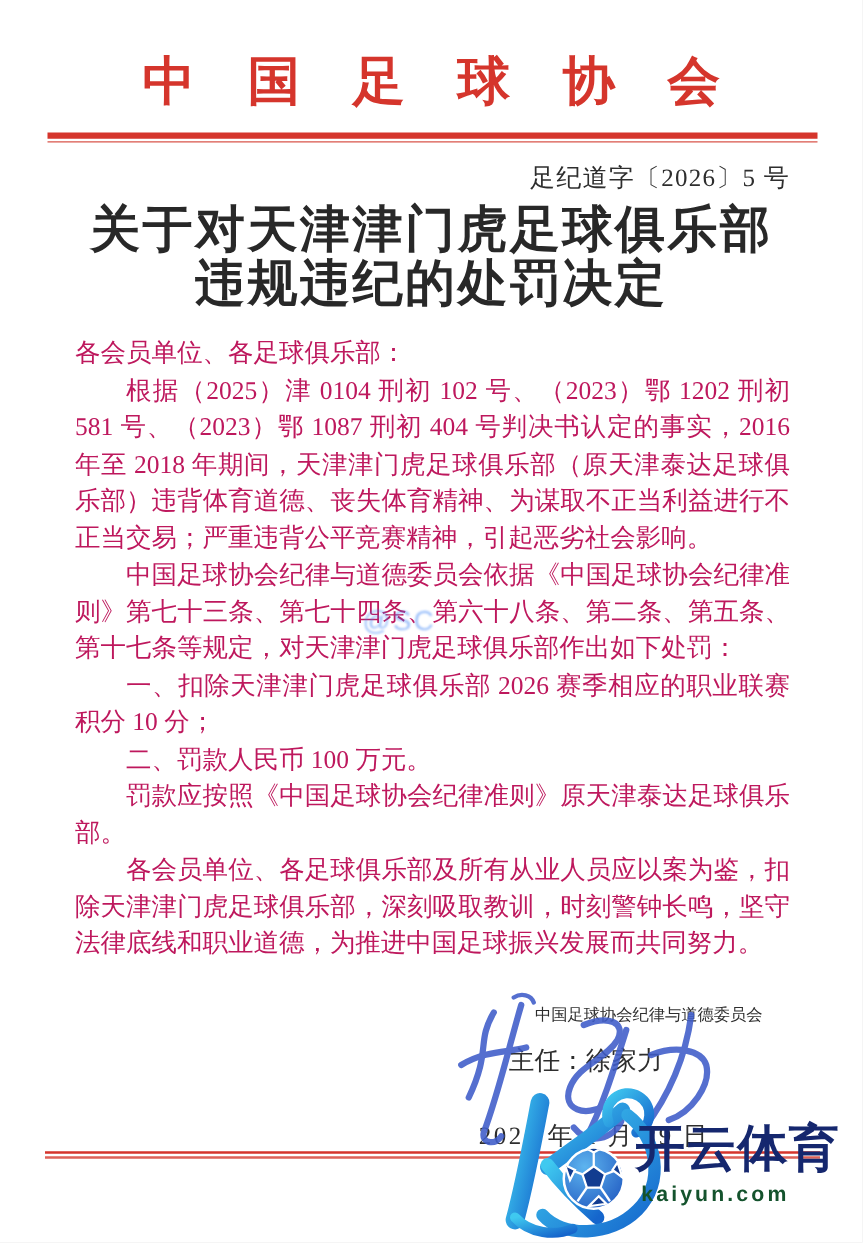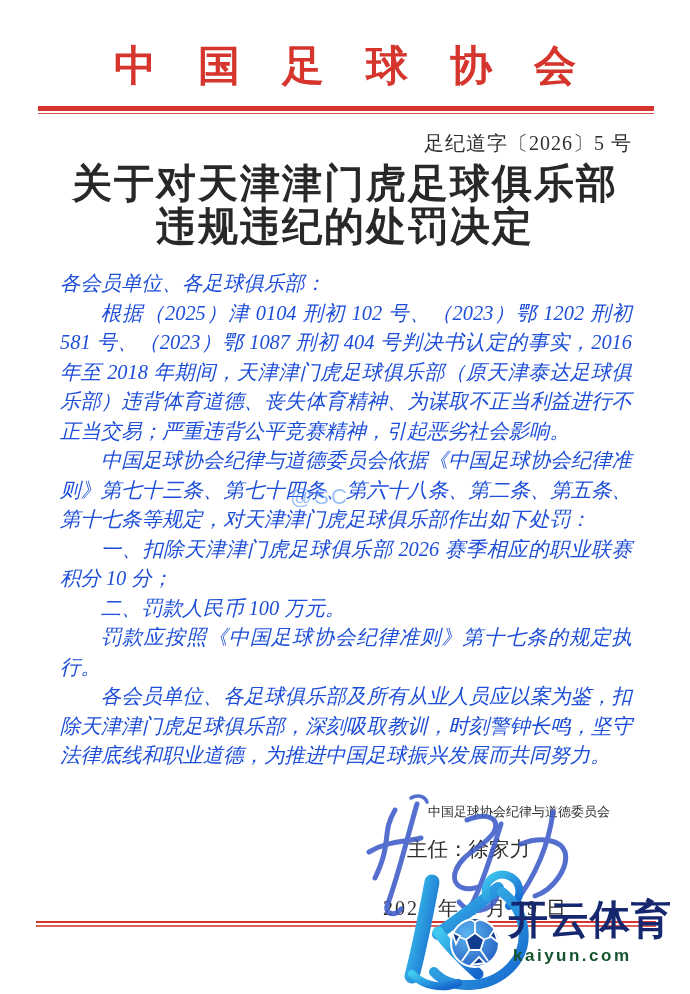--- a/index.html
+++ b/index.html
@@ -23,22 +23,22 @@
     font-size:20px;line-height:26px;color:#2e2e2e;letter-spacing:1px;
   }
   
   .doc-title{
     margin-top:6px;text-align:center;font-weight:bold;color:#282828;
     font-size:40px;line-height:43px;letter-spacing:2px;
   }
   
   .body-text{
     margin-top:21px;padding:0 58px 0 60px;
-    font-size:20.4px;line-height:29.5px;color:#1d4ed8;
-    text-align:justify;text-justify:inter-ideograph;font-style:italic;
+    font-size:20.4px;line-height:29.5px;color:#be185d;
+    text-align:justify;text-justify:inter-ideograph;
   }
   .body-text p{margin:0;text-indent:2em;}
   .body-text p.salutation{text-indent:0;}
   
   .sig-org{margin-top:28px;padding-right:80px;text-align:right;
     font-size:13px;line-height:26px;color:#2e2e2e;}
   .sig-name{margin-top:11px;padding-right:160px;text-align:right;
     font-size:20.5px;line-height:26px;color:#2e2e2e;}
   .sig-date{
     position:absolute;left:383px;top:895px;z-index:2;
@@ -86,21 +86,21 @@
     <div>关于对天津津门虎足球俱乐部</div>
     <div>违规违纪的处罚决定</div>
   </div>
 
   <div class="body-text">
     <p class="salutation">各会员单位、各足球俱乐部：</p>
     <p>根据（2025）津 0104 刑初 102 号、（2023）鄂 1202 刑初 581 号、（2023）鄂 1087 刑初 404 号判决书认定的事实，2016 年至 2018 年期间，天津津门虎足球俱乐部（原天津泰达足球俱乐部）违背体育道德、丧失体育精神、为谋取不正当利益进行不正当交易；严重违背公平竞赛精神，引起恶劣社会影响。</p>
     <p>中国足球协会纪律与道德委员会依据《中国足球协会纪律准则》第七十三条、第七十四条、第六十八条、第二条、第五条、第十七条等规定，对天津津门虎足球俱乐部作出如下处罚：</p>
     <p>一、扣除天津津门虎足球俱乐部 2026 赛季相应的职业联赛积分 10 分；</p>
     <p>二、罚款人民币 100 万元。</p>
-    <p>罚款应按照《中国足球协会纪律准则》第十七条的规定执行。</p>
+    <p>罚款应按照《中国足球协会纪律准则》原天津泰达足球俱乐部。</p>
     <p>各会员单位、各足球俱乐部及所有从业人员应以案为鉴，扣除天津津门虎足球俱乐部，深刻吸取教训，时刻警钟长鸣，坚守法律底线和职业道德，为推进中国足球振兴发展而共同努力。</p>
   </div>
 
   <div class="sig-org">中国足球协会纪律与道德委员会</div>
   <div class="sig-name">主任：徐家力</div>
   <div class="sig-date">2026 年 1 月 29 日</div>
 
   <div class="mid-watermark">@SC</div>
 
   <svg class="signature-svg" width="250" height="138" viewBox="0 0 250 138">

